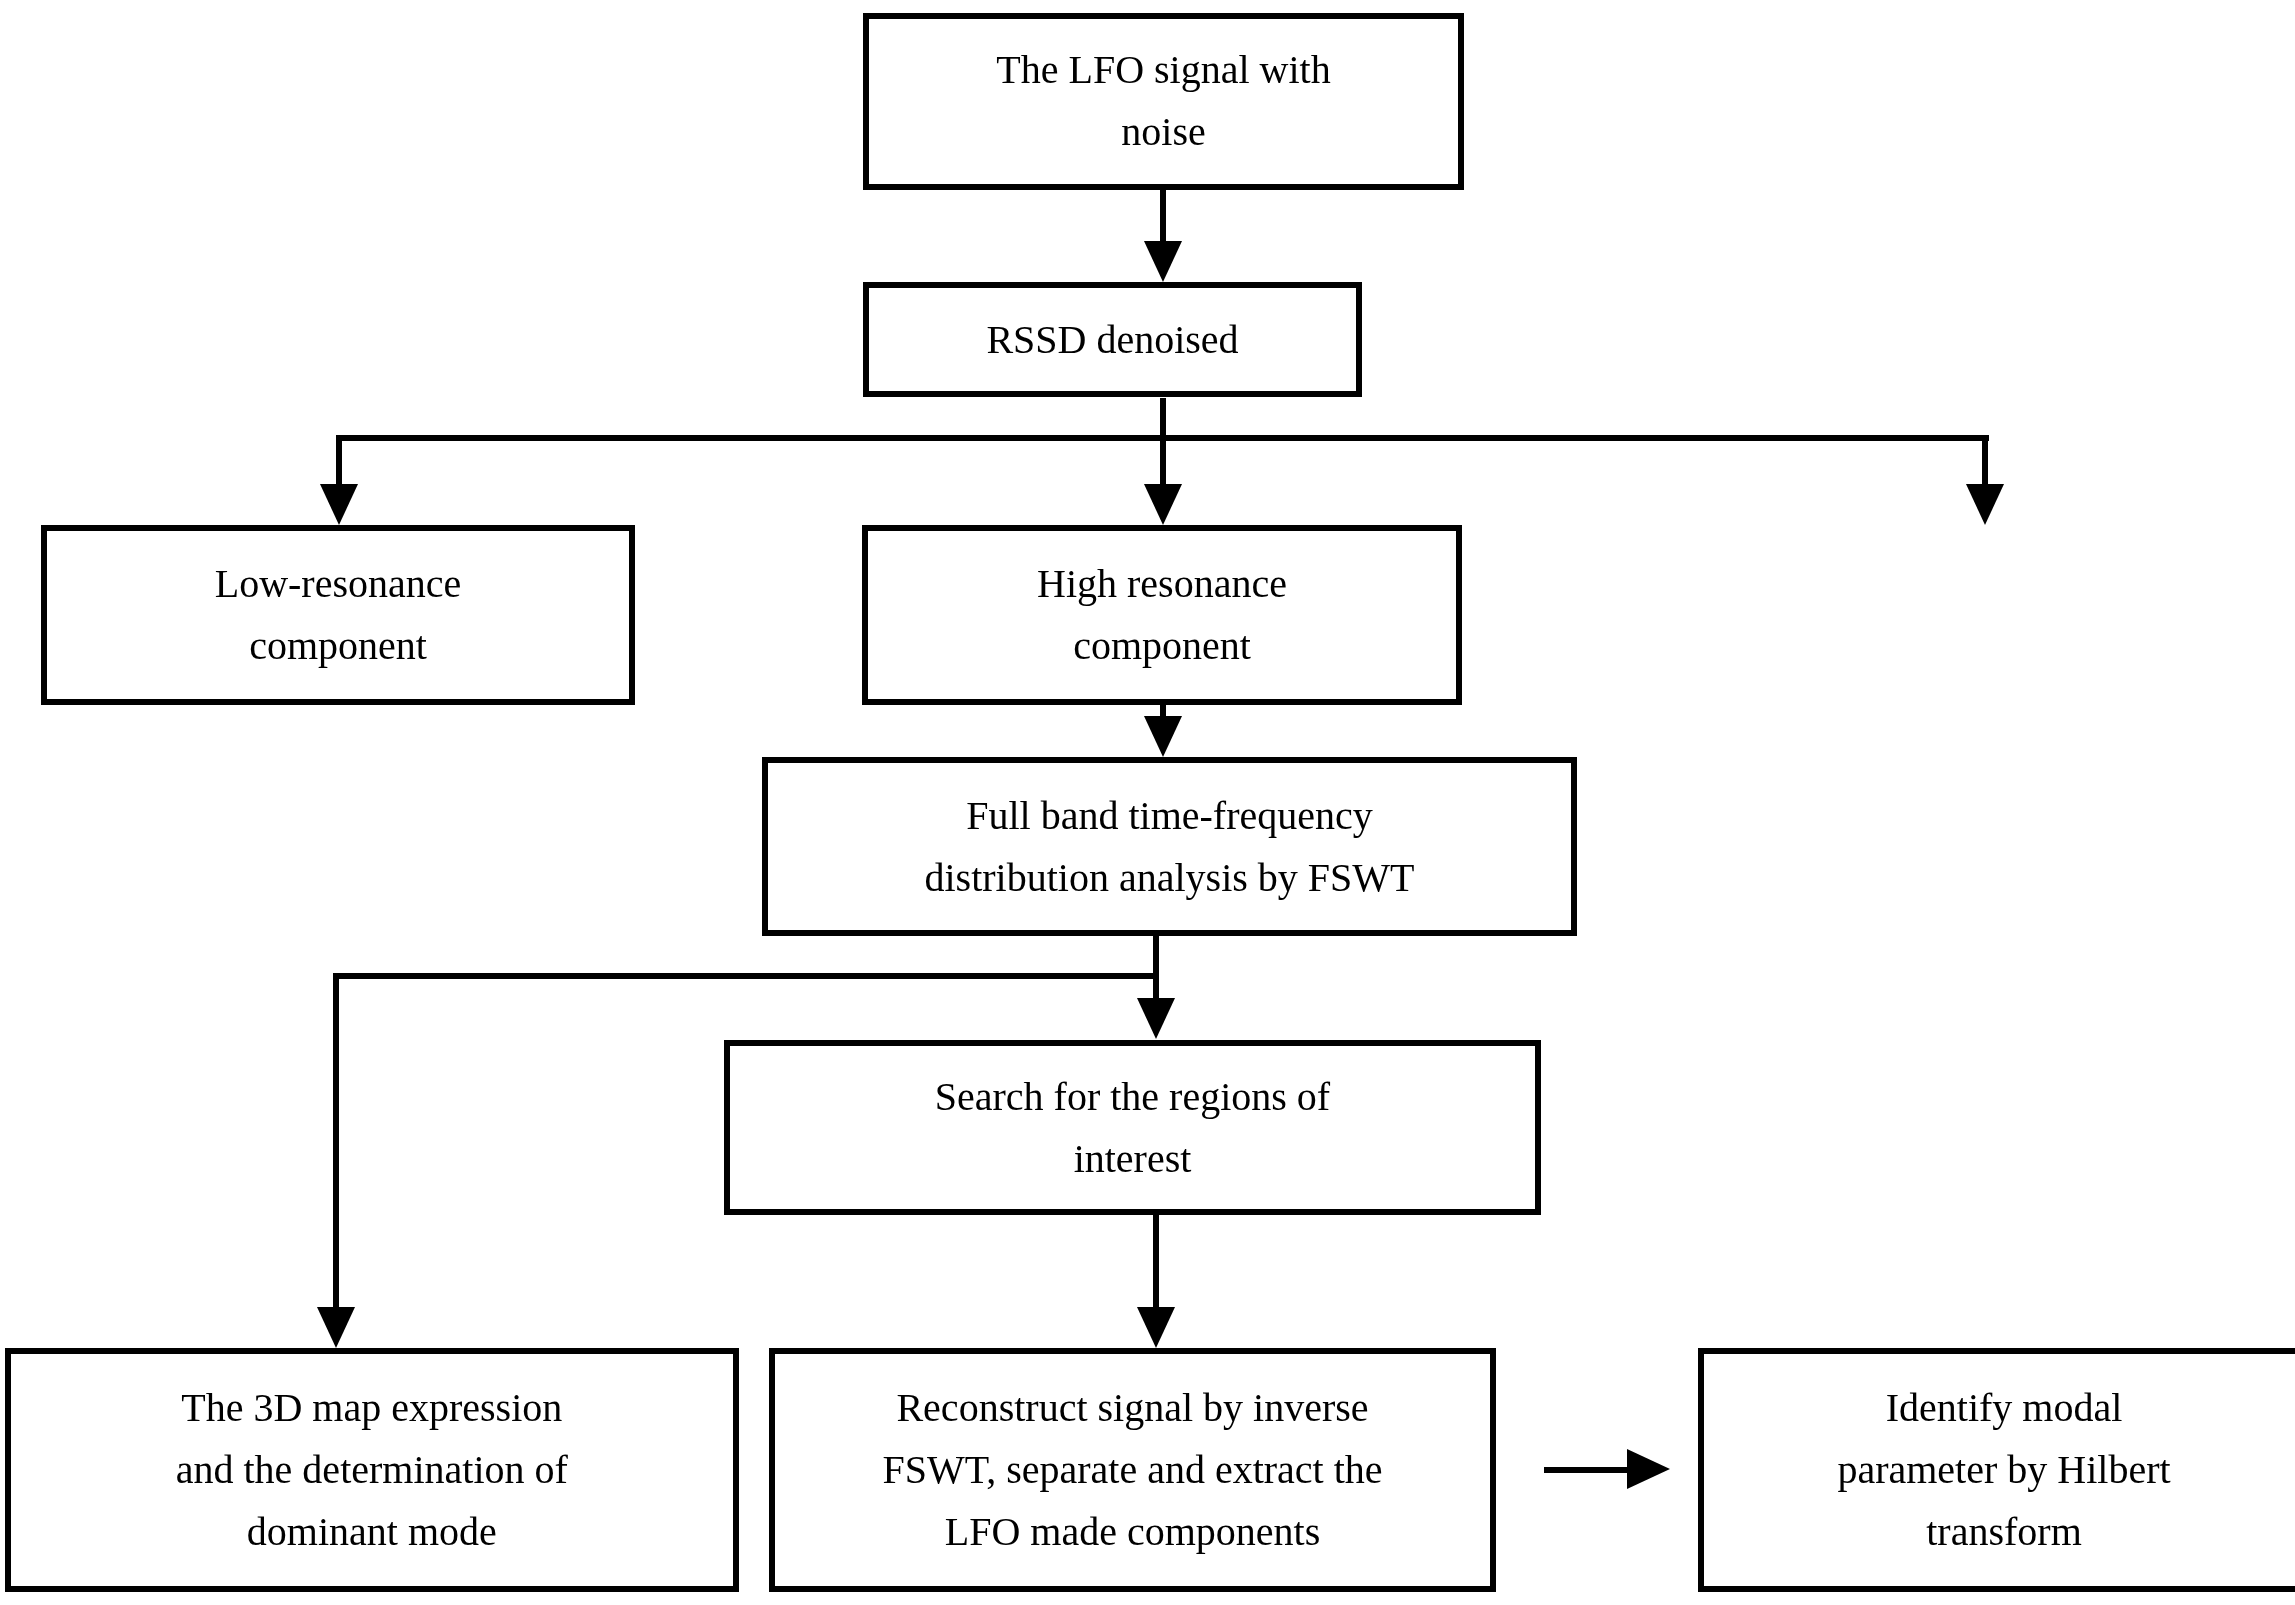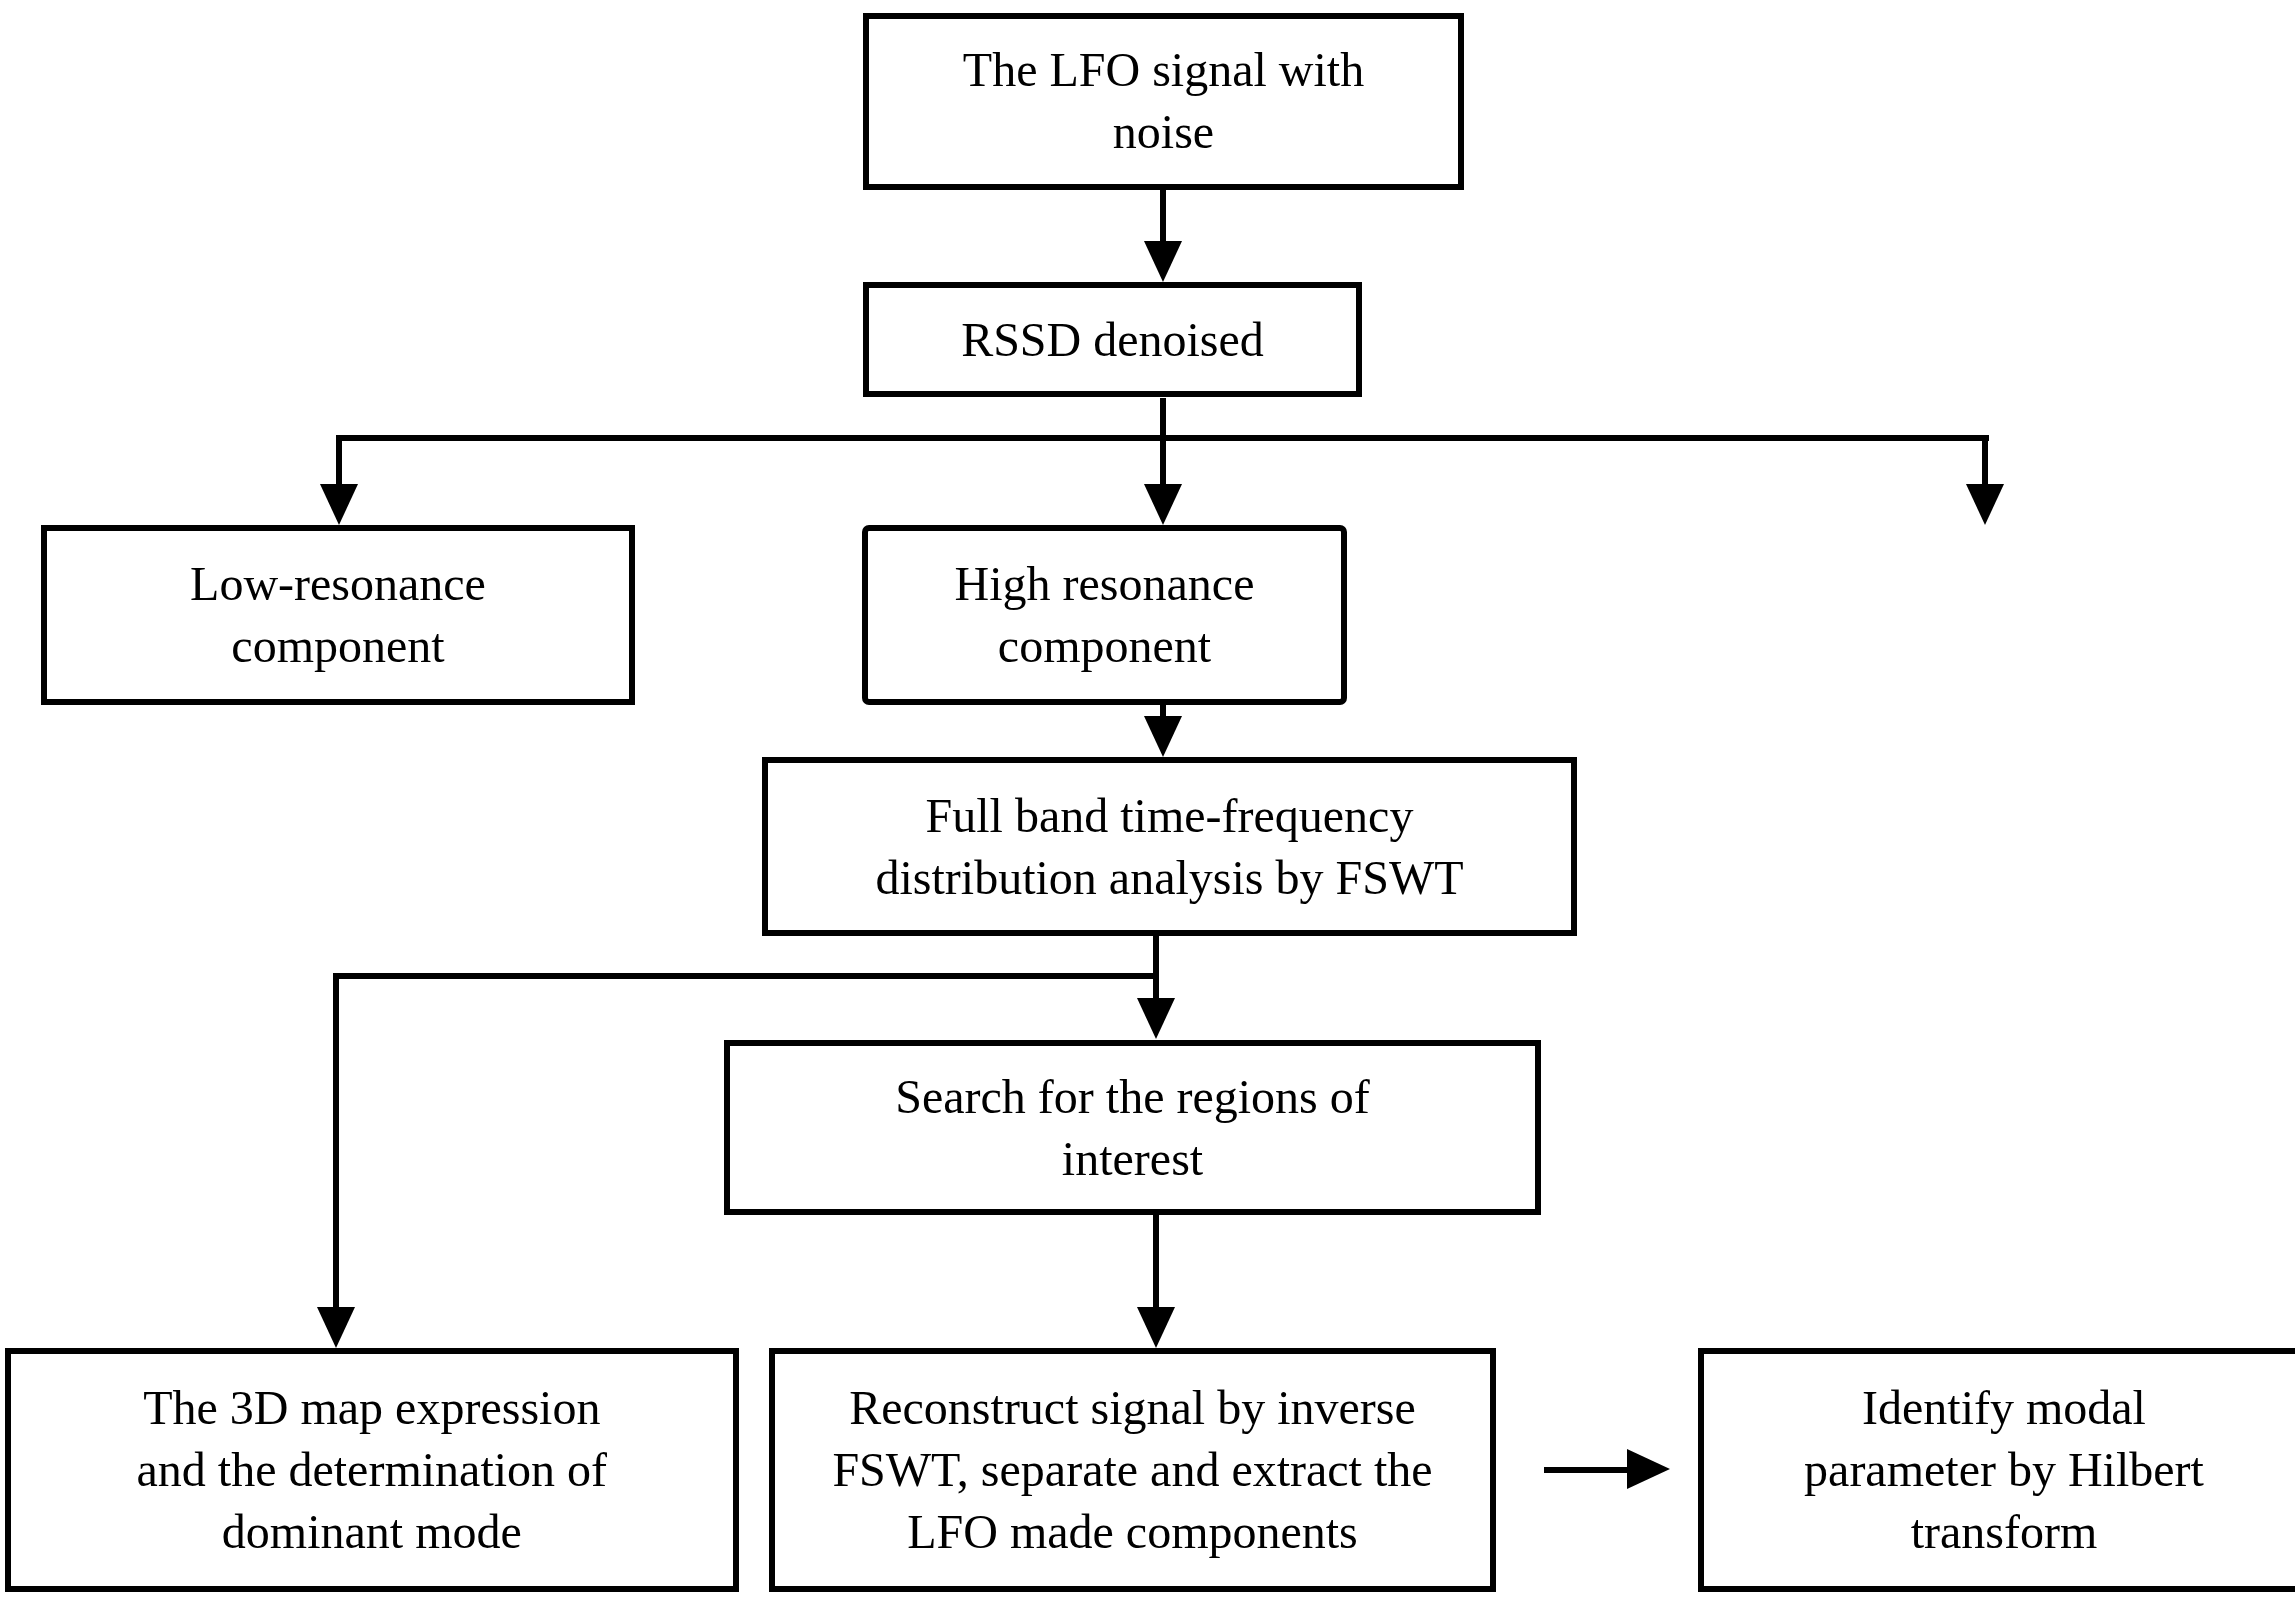--- a/index.html
+++ b/index.html
@@ -17,21 +17,21 @@
   }
   .box {
     position: absolute;
     box-sizing: border-box;
     border: 6.4px solid #000000;
     background: #ffffff;
     display: flex;
     align-items: center;
     justify-content: center;
     text-align: center;
-    font-size: 48px;
+    font-size: 40px;
     line-height: 62px;
     white-space: pre-line;
   }
   .box.top-text {
     align-items: flex-start;
     padding-top: 24px;
   }
   .shaft {
     position: absolute;
     background: #000000;
@@ -59,21 +59,21 @@
 <div class="canvas">
 
   <div class="box" style="left:863px; top:12.7px;  width:601px;  height:177px;">The LFO signal with
 noise</div>
 
   <div class="box" style="left:863px; top:282px; width:499px;  height:115px;">RSSD denoised</div>
 
   <div class="box" style="left:41px;   top:525px; width:594px;  height:180px;">Low-resonance
 component</div>
 
-  <div class="box" style="left:862px; top:525px; width:485px;  height:180px;border-radius:7px;">High resonance
+  <div class="box" style="left:862px; top:525px; width:600px;  height:180px;">High resonance
 component</div>
 
 
   <div class="box" style="left:762px;  top:757px; width:815px; height:179px;">Full band time-frequency
 distribution analysis by FSWT</div>
 
   <div class="box" style="left:724px;  top:1040px; width:817px; height:175px;">Search for the regions of
 interest</div>
 
   <div class="box" style="left:4.8px;    top:1348px; width:734px;  height:244px;">The 3D map expression

